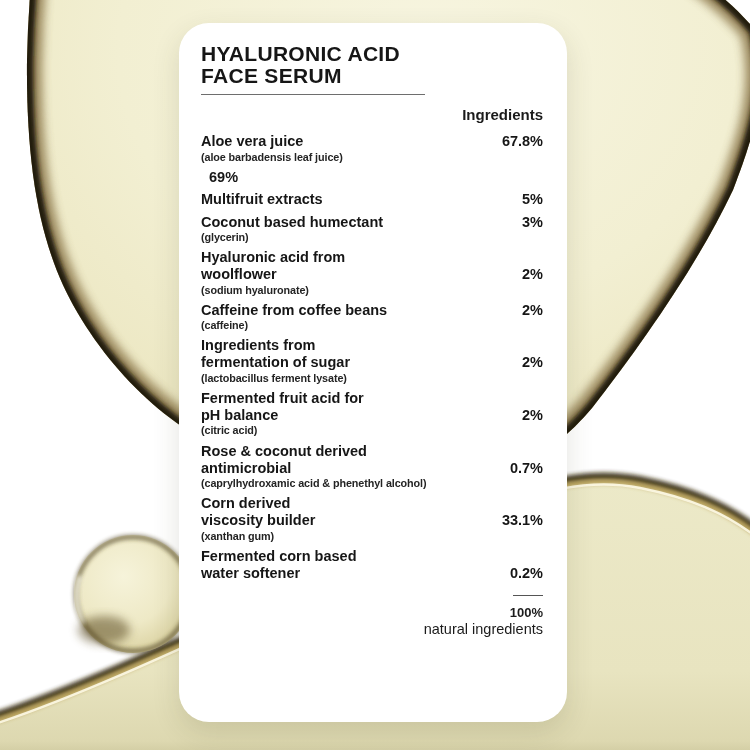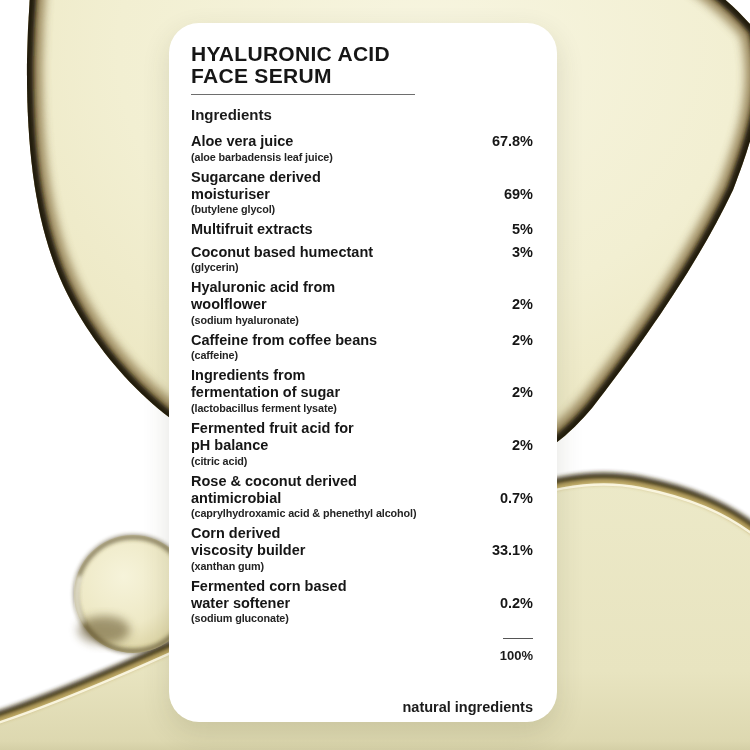--- a/index.html
+++ b/index.html
@@ -5,55 +5,55 @@
   html,body{margin:0;padding:0;}
   body{
     width:750px;height:750px;position:relative;overflow:hidden;
     background:#ffffff;
     font-family:"Liberation Sans","DejaVu Sans",sans-serif;
     color:#1b1b1b;
   }
   .bg{position:absolute;left:0;top:0;width:750px;height:750px;}
   
   .card{
-    position:absolute;left:169px;top:23px;width:388px;height:699px;
+    position:absolute;left:179px;top:23px;width:388px;height:699px;
     background:#ffffff;border-radius:30px;box-sizing:border-box;
     padding:18px 24px 0 22px;
     box-shadow:0 10px 28px rgba(60,55,20,.14);
   }
   .title{
     font-size:21px;font-weight:bold;line-height:22px;letter-spacing:.3px;
     white-space:pre-line;margin:2px 0 0 0;color:#161616;
   }
   .title-rule{
     border:none;border-top:1.5px solid #6e6e6e;width:224px;
     margin:7px 0 11px 0;
   }
-  .section-heading{font-size:15px;font-weight:bold;margin:0 0 10px 0;}
+  .section-heading{font-size:15px;font-weight:bold;margin:0 0 10px 0;text-align:right;}
   .row{margin:0 0 5.5px 0;}
   .row-top{display:flex;align-items:flex-end;justify-content:space-between;}
   .ing-name{
     font-size:14.5px;font-weight:bold;line-height:17px;white-space:pre-line;
     flex:1 1 auto;color:#161616;
   }
   .ing-pct{
     font-size:14.5px;font-weight:bold;line-height:17px;flex:0 0 auto;
     padding-left:8px;color:#161616;
   }
   .ing-sub{
     font-size:10.8px;font-weight:600;line-height:11.6px;margin-top:1.5px;
     white-space:pre-line;color:#242424;letter-spacing:-0.1px;
   }
   .total{ text-align:right;margin-top:1px; }
   .total-rule{
     display:inline-block;width:30px;border:none;border-top:1.5px solid #555;
     margin:0 0 5px 0;
   }
   .total-pct{font-size:13px;font-weight:bold;line-height:16px;}
-  .total-label{font-size:14.5px;font-weight:bold;line-height:16px;margin-top:35px;}
+  .total-label{font-size:14.5px;font-weight:normal;line-height:16px;}
 </style>
 </head>
 <body>
 
 <svg class="bg" viewBox="0 0 750 750" xmlns="http://www.w3.org/2000/svg">
   <defs>
     <radialGradient id="blobFill" cx="55%" cy="28%" r="85%">
       <stop offset="0%" stop-color="#f7f5e0"></stop>
       <stop offset="50%" stop-color="#f2efd2"></stop>
       <stop offset="82%" stop-color="#ece7c2"></stop>
@@ -114,25 +114,22 @@
   <div class="row">
     <div class="row-top">
       <div class="ing-name">Aloe vera juice</div>
       <div class="ing-pct">67.8%</div>
     </div>
     <div class="ing-sub">(aloe barbadensis leaf juice)</div>
   </div>
 
   <div class="row">
     <div class="row-top">
-      <div class="ing-name">Sugarcane derived
-moisturiser</div>
       <div class="ing-pct">69%</div>
     </div>
-    <div class="ing-sub">(butylene glycol)</div>
   </div>
 
   <div class="row">
     <div class="row-top">
       <div class="ing-name">Multifruit extracts</div>
       <div class="ing-pct">5%</div>
     </div>
   </div>
 
   <div class="row">
@@ -195,21 +192,20 @@
     </div>
     <div class="ing-sub">(xanthan gum)</div>
   </div>
 
   <div class="row">
     <div class="row-top">
       <div class="ing-name">Fermented corn based
 water softener</div>
       <div class="ing-pct">0.2%</div>
     </div>
-    <div class="ing-sub">(sodium gluconate)</div>
   </div>
 
   <div class="total">
     <hr class="total-rule">
     <div class="total-pct">100%</div>
     <div class="total-label">natural ingredients</div>
   </div>
 </div>
 
 </body></html>

